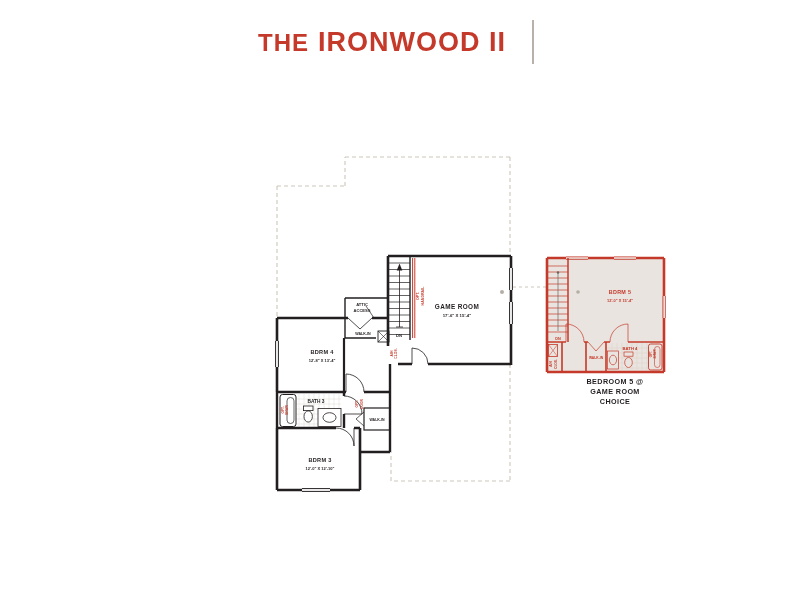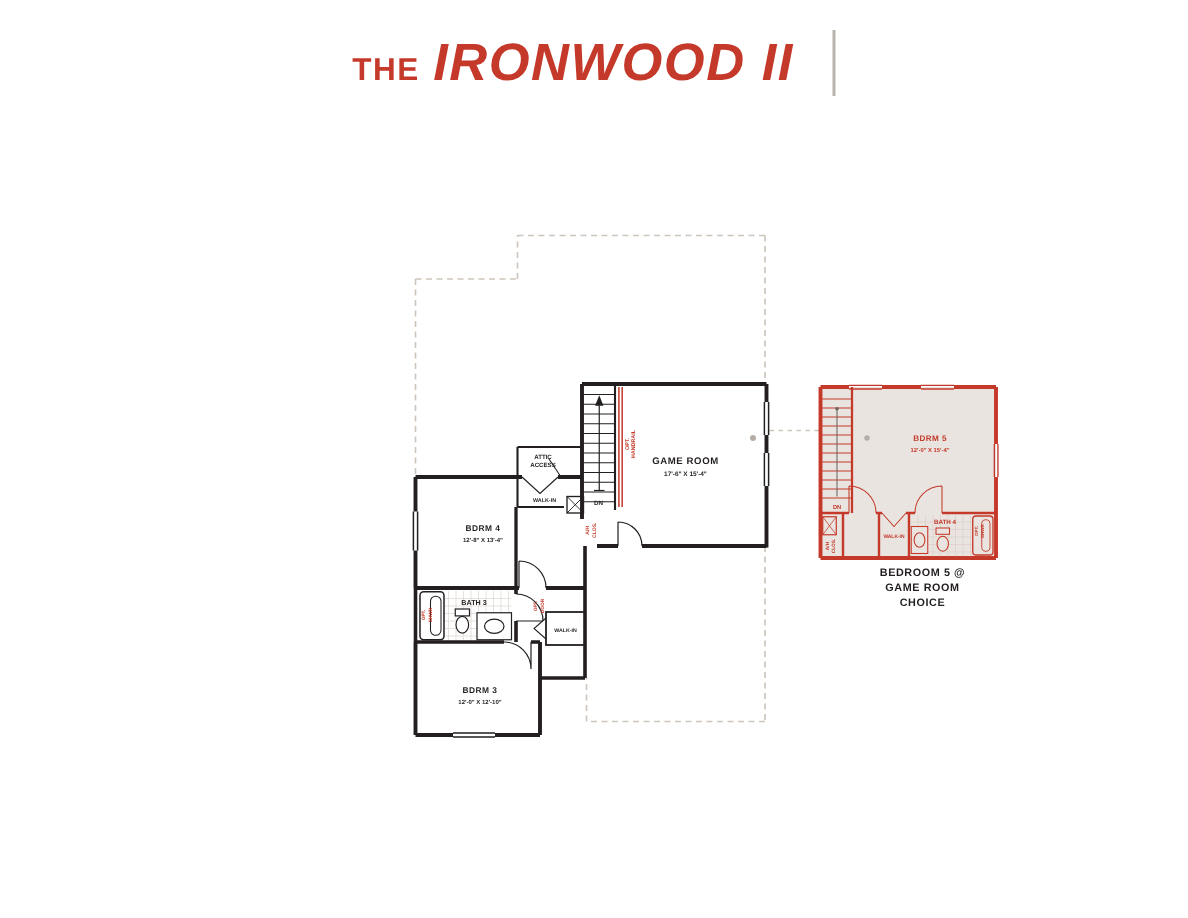--- a/index.html
+++ b/index.html
@@ -1,22 +1,22 @@
 <!DOCTYPE html>
 <html><head>
 <meta charset="utf-8">
 <style>
   html,body{margin:0;padding:0;background:#ffffff;}
   #stage{position:relative;width:792px;height:612px;background:#ffffff;overflow:hidden;
          font-family:"Liberation Sans",sans-serif;}
   .hdr{position:absolute;top:20px;left:0;right:0;display:flex;justify-content:center;
        align-items:center;gap:26px;}
   .hdr .brand{display:flex;align-items:baseline;gap:9px;color:#c5392a;font-weight:700;}
-  .hdr .brand .the{font-size:21px;letter-spacing:1px;}
-  .hdr .brand .name{font-size:35px;letter-spacing:1px;font-style:italic;}
+  .hdr .brand .the{font-size:24px;letter-spacing:1px;}
+  .hdr .brand .name{font-size:27px;letter-spacing:1px;}
   .hdr .divider{width:2px;height:44px;background:#b9b2aa;}
   .hdr .floor{font-size:27px;font-weight:700;color:#231f20;letter-spacing:1.5px;}
   svg{position:absolute;left:0;top:0;}
   svg text{font-family:"Liberation Sans",sans-serif;font-weight:700;}
   .ink{fill:#231f20;}
   .red{fill:#c5392a;}
 </style>
 </head>
 <body>
 

